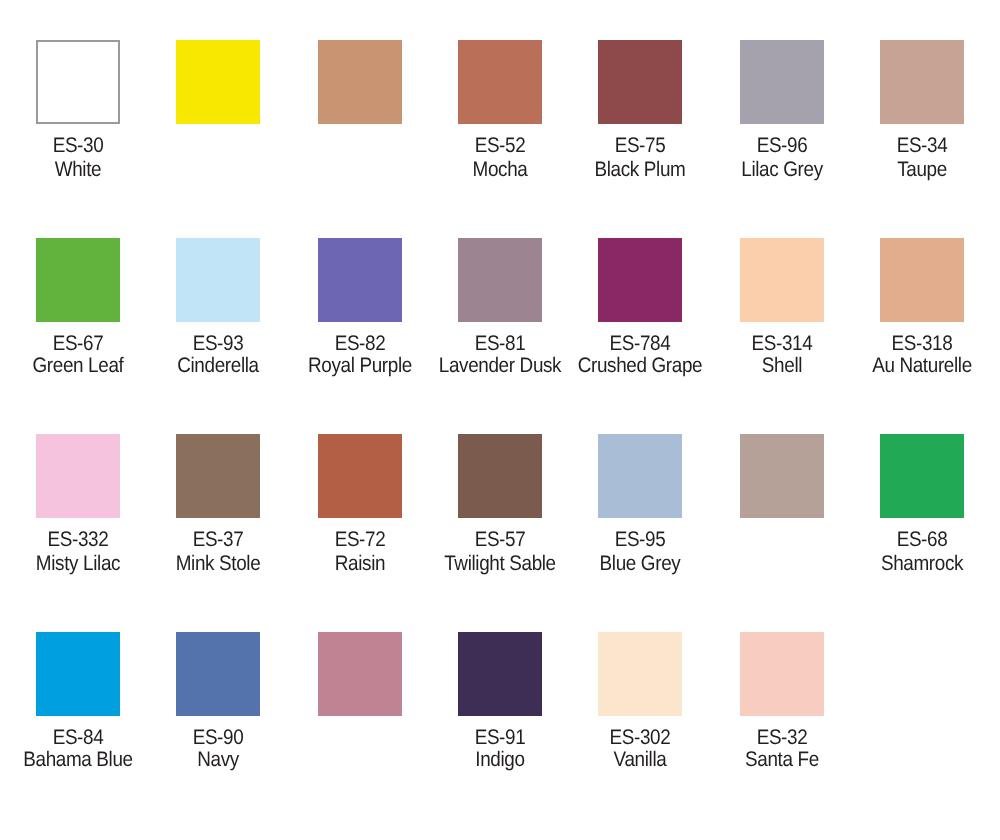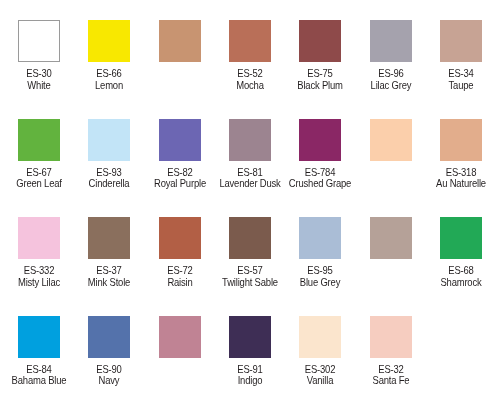--- a/index.html
+++ b/index.html
@@ -76,24 +76,20 @@
   <div class="swatch-grid">
       <div class="swatch-cell">
         <div class="swatch-chip bordered" style="background-color: rgb(255, 255, 255);"></div>
         <div class="swatch-labels">
           <span class="swatch-code">ES-30</span>
           <span class="swatch-name">White</span>
         </div>
       </div>
       <div class="swatch-cell">
         <div class="swatch-chip" style="background-color: rgb(248, 232, 0);"></div>
-        <div class="swatch-labels">
-          <span class="swatch-code">ES-66</span>
-          <span class="swatch-name">Lemon</span>
-        </div>
       </div>
       <div class="swatch-cell">
         <div class="swatch-chip" style="background-color: rgb(200, 148, 113);"></div>
       </div>
       <div class="swatch-cell">
         <div class="swatch-chip" style="background-color: rgb(185, 111, 88);"></div>
         <div class="swatch-labels">
           <span class="swatch-code">ES-52</span>
           <span class="swatch-name">Mocha</span>
         </div>
@@ -149,20 +145,24 @@
       </div>
       <div class="swatch-cell">
         <div class="swatch-chip" style="background-color: rgb(138, 39, 101);"></div>
         <div class="swatch-labels">
           <span class="swatch-code">ES-784</span>
           <span class="swatch-name">Crushed Grape</span>
         </div>
       </div>
       <div class="swatch-cell">
         <div class="swatch-chip" style="background-color: rgb(251, 207, 171);"></div>
+        <div class="swatch-labels">
+          <span class="swatch-code">ES-314</span>
+          <span class="swatch-name">Shell</span>
+        </div>
       </div>
       <div class="swatch-cell">
         <div class="swatch-chip" style="background-color: rgb(226, 173, 140);"></div>
         <div class="swatch-labels">
           <span class="swatch-code">ES-318</span>
           <span class="swatch-name">Au Naturelle</span>
         </div>
       </div>
       <div class="swatch-cell">
         <div class="swatch-chip" style="background-color: rgb(245, 195, 221);"></div>

